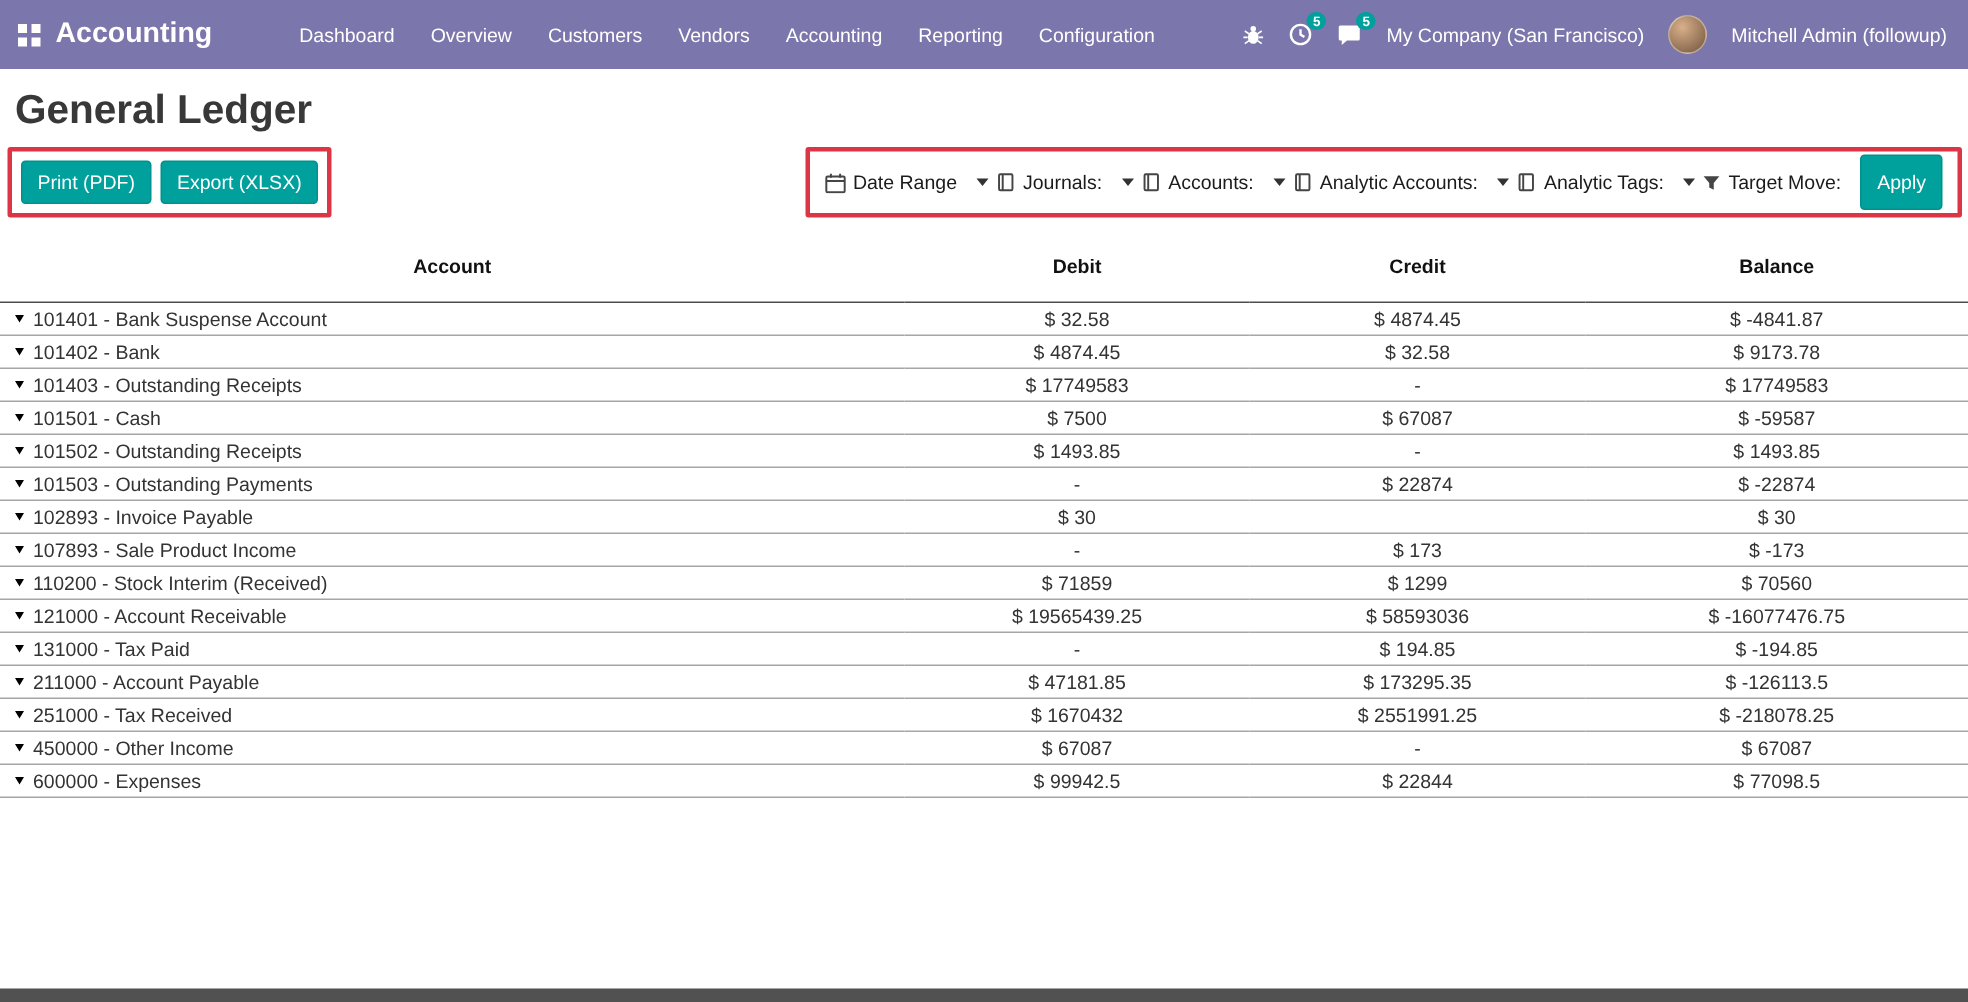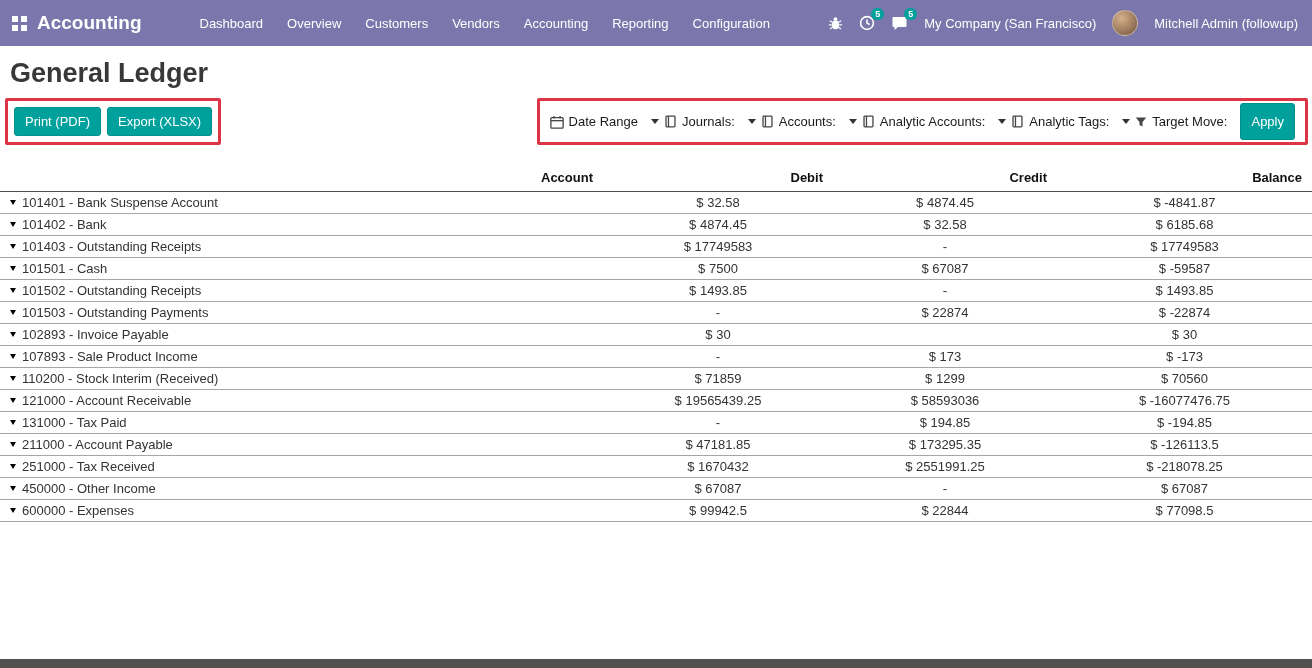--- a/index.html
+++ b/index.html
@@ -53,21 +53,21 @@
   .filter-item { display:flex; align-items:center; gap:5px; font-size:13px; color:#1b1b1b; white-space:nowrap; cursor:pointer; }
   .filter-item svg { color:#454545; }
   .caret-down {
     width:0; height:0; display:inline-block;
     border-left:4px solid transparent; border-right:4px solid transparent;
     border-top:5px solid #333;
   }
   
   table.ledger { width:100%; border-collapse:collapse; margin-top:21px; font-size:13px; }
   table.ledger th {
-    text-align:right; font-weight:700; color:#111; padding:4px 10px 6px 10px;
+    text-align:center; font-weight:700; color:#111; padding:4px 10px 16px 10px;
     border-bottom:1px solid #4d4d4d;
   }
   table.ledger td { padding:3px 10px; border-bottom:1px solid #a6a6a6; color:#333; }
   th.num, td.num { text-align:center; }
   .col-debit { width:230px; }
   .col-credit { width:224px; }
   .col-balance { width:255px; }
   .row-caret {
     width:0; height:0; display:inline-block; margin-right:6px; vertical-align:2px;
     border-left:3.5px solid transparent; border-right:3.5px solid transparent;
@@ -205,21 +205,21 @@
       <tr>
         <td><span class="row-caret"></span><span>101401 - Bank Suspense Account</span></td>
         <td class="num">$ 32.58</td>
         <td class="num">$ 4874.45</td>
         <td class="num">$ -4841.87</td>
       </tr>
       <tr>
         <td><span class="row-caret"></span><span>101402 - Bank</span></td>
         <td class="num">$ 4874.45</td>
         <td class="num">$ 32.58</td>
-        <td class="num">$ 6185.68</td>
+        <td class="num">$ 9173.78</td>
       </tr>
       <tr>
         <td><span class="row-caret"></span><span>101403 - Outstanding Receipts</span></td>
         <td class="num">$ 17749583</td>
         <td class="num">-</td>
         <td class="num">$ 17749583</td>
       </tr>
       <tr>
         <td><span class="row-caret"></span><span>101501 - Cash</span></td>
         <td class="num">$ 7500</td>

